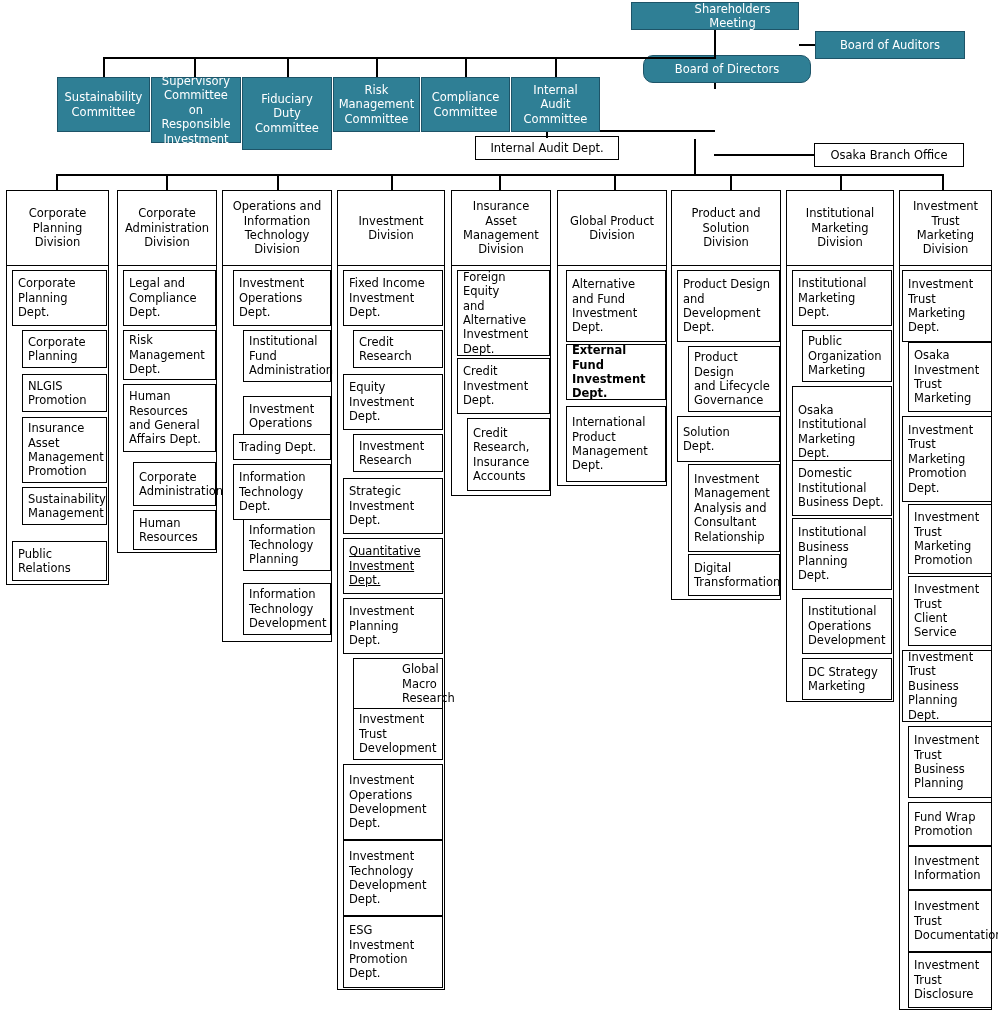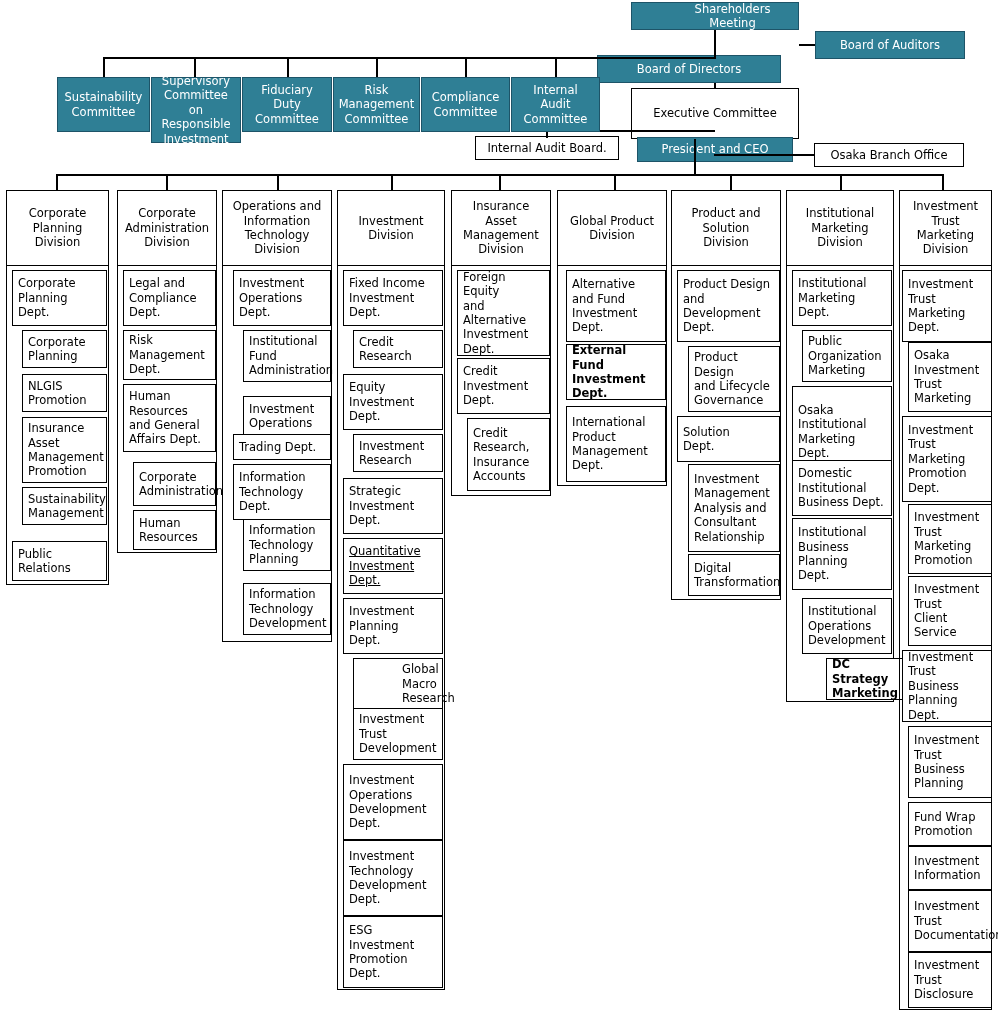--- a/index.html
+++ b/index.html
@@ -84,28 +84,24 @@
 </style>
 </head>
 <body>
 
 <div id="chart">
 
   <div class="node teal center" style="left:631px; top:2px; width:168px; height:28px;padding-left:40px;">Shareholders Meeting</div>
 
   <div class="node teal center" style="left:815px; top:31px; width:150px; height:28px;">Board of Auditors</div>
 
-  <div class="node teal center" style="left:597px; top:55px; width:184px; height:28px;">Board of Directors</div>
-
-  <div class="node exec-wrap" style="left:631px; top:88px; width:168px; height:51px;">
-    <div class="exec-title">Executive Committee</div>
-    <div class="exec-inner">President and CEO</div>
-  </div>
-
-  <div class="node center" style="left:475px; top:136px; width:144px; height:24px;">Internal Audit Board.</div>
+  <div class="node teal center" style="left:643px; top:55px; width:168px; height:28px;border-radius:10px;">Board of Directors</div>
+
+
+  <div class="node center" style="left:475px; top:136px; width:144px; height:24px;">Internal Audit Dept.</div>
 
   <div class="node center" style="left:814px; top:143px; width:150px; height:24px;">Osaka Branch Office</div>
 
   <div class="line" style="left:714px; top:30px; width:2px; height:25px;"></div>
   <div class="line" style="left:799px; top:44px; width:16px; height:2px;"></div>
   <div class="line" style="left:714px; top:83px; width:2px; height:6px;"></div>
   <div class="line" style="left:714px; top:45px; width:2px; height:14px;"></div>
   <div class="line" style="left:103px; top:57px; width:613px; height:2px;"></div>
   <div class="line" style="left:103px; top:57px; width:2px; height:20px;"></div>
   <div class="line" style="left:194px; top:57px; width:2px; height:20px;"></div>
@@ -118,21 +114,21 @@
   <div class="line" style="left:714px; top:154px; width:100px; height:2px;"></div>
   <div class="line" style="left:694px; top:139px; width:2px; height:36px;"></div>
   <div class="line" style="left:56px; top:174px; width:886px; height:2px;"></div>
 
   <div class="node teal" style="left:57px; top:77px; width:93px; height:55px;">Sustainability
 Committee</div>
   <div class="node teal" style="left:151px; top:77px; width:90px; height:66px;">Supervisory
 Committee on
 Responsible
 Investment</div>
-  <div class="node teal" style="left:242px; top:77px; width:90px; height:55px;">Fiduciary
+  <div class="node teal" style="left:242px; top:77px; width:90px; height:73px;">Fiduciary
 Duty
 Committee</div>
   <div class="node teal" style="left:333px; top:77px; width:87px; height:55px;">Risk
 Management
 Committee</div>
   <div class="node teal" style="left:421px; top:77px; width:89px; height:55px;">Compliance
 Committee</div>
   <div class="node teal" style="left:511px; top:77px; width:89px; height:55px;">Internal
 Audit
 Committee</div>
@@ -322,21 +318,21 @@
   <div class="node" style="left:792px; top:460px; width:100px; height:56px;">Domestic
 Institutional
 Business Dept.</div>
   <div class="node" style="left:792px; top:518px; width:100px; height:72px;">Institutional
 Business
 Planning
 Dept.</div>
   <div class="node" style="left:802px; top:598px; width:90px; height:56px;">Institutional
 Operations
 Development</div>
-  <div class="node" style="left:826px; top:658px; width:90px; height:42px;font-weight:bold;">DC Strategy
+  <div class="node" style="left:802px; top:658px; width:90px; height:42px;">DC Strategy
 Marketing</div>
 
   <div class="col-frame" style="left:899px; top:190px; width:93px; height:820px;"></div>
   <div class="node division" style="left:899px; top:190px; width:93px; height:76px;">Investment
 Trust Marketing
 Division</div>
   <div class="node" style="left:902px; top:270px; width:90px; height:72px;">Investment
 Trust
 Marketing
 Dept.</div>

